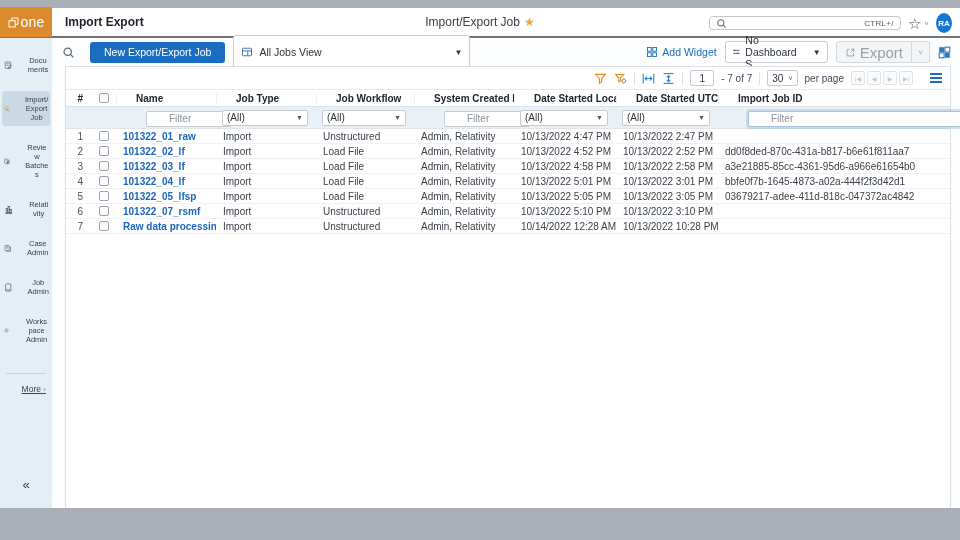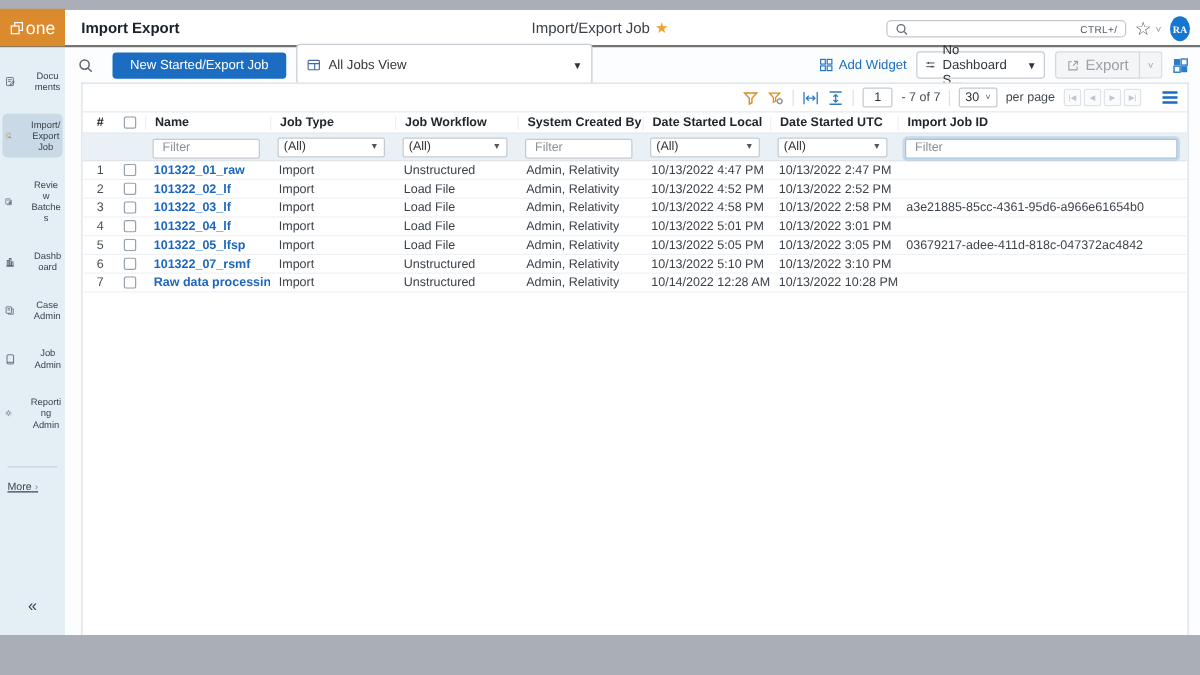--- a/index.html
+++ b/index.html
@@ -14,78 +14,78 @@
   .logo svg { width:11px; height:11px; }
   .page-title { font-size:12px; font-weight:bold; color:#1B222B; margin-left:13px; }
   .center-title { position:absolute; left:0; right:0; text-align:center; font-size:12px; color:#3A4148; pointer-events:none; }
   .center-title .star { color:#EFA22F; font-size:12px; margin-left:4px; }
   .hdr-right { position:absolute; right:8px; top:5px; display:flex; align-items:center; gap:7px; }
   .gsearch { width:192px; height:14px; border:1px solid #C4C9CF; border-radius:4px; background:#fff; display:flex; align-items:center; padding:0 6px; color:#6B7178; }
   .gsearch svg { width:11px; height:11px; }
   .gsearch .shortcut { margin-left:auto; font-size:8px; color:#555B63; letter-spacing:.3px; }
   .fav-star { font-size:15px; color:#4A525B; line-height:1; }
   .fav-caret { font-size:8px; color:#8A9097; margin-left:-4px; }
-  .avatar { width:16px; height:20px; border-radius:50%; background:#1577D2; color:#fff; font-size:8px; font-weight:bold; display:flex; align-items:center; justify-content:center;font-family:Liberation Serif, serif; }
+  .avatar { width:16px; height:20px; border-radius:50%; background:#1577D2; color:#fff; font-size:8px; font-weight:bold; display:flex; align-items:center; justify-content:center; }
 
   
   .main { position:absolute; top:30px; left:0; right:0; height:470px; display:flex; }
 
   
   .sidebar { width:52px; flex:0 0 52px; background:#E3EEF5; display:flex; flex-direction:column; align-items:center; padding-top:14px; }
   .nav-item { width:48px; display:flex; flex-direction:row; align-items:center; gap:14px; margin-bottom:13px; padding:4px 1px; border-radius:4px; cursor:pointer; }
   .nav-item .lbl { font-size:7.5px; line-height:9px; color:#39434E; text-align:center; word-break:break-word; }
   .nav-item svg { width:17px; height:17px; stroke:#49535E; fill:none; stroke-width:1.2; }
   .nav-item.active { background:#C9D9E5; }
-  .nav-more { margin-top:12px; padding-top:10px; border-top:1px solid #C8D4DD; width:40px; text-align:left; font-size:8.5px; color:#39434E; cursor:pointer;text-decoration:underline; }
+  .nav-more { margin-top:12px; padding-top:10px; border-top:1px solid #C8D4DD; width:40px; text-align:right; font-size:8.5px; color:#39434E; cursor:pointer;text-decoration:underline; }
   .nav-more .chev { color:#7E8891; font-size:8px; }
   .collapse { margin-top:auto; margin-bottom:16px; font-size:13px; color:#39434E; cursor:pointer; }
 
   
   .content { position:relative; flex:1; background:#FCFDFE; }
   .toolbar { height:28px; display:flex; align-items:center; padding:0 9px 0 10px; }
   .tb-search { color:#5E6films670; margin-right:8px; display:flex; }
   .tb-search svg { width:13px; height:13px; color:#5E6670; }
   .btn-primary { background:#1A6DC0; color:#fff; border:none; border-radius:3px; height:21px; padding:0 14px; font-size:10.5px; font-family:inherit; margin-left:7px; cursor:pointer; }
   .view-select { margin-left:8px; width:237px; height:21px; background:#fff; border:1px solid #C8CDD3; border-radius:3px; display:flex; align-items:center; padding:16px 7px; gap:6px; font-size:10.5px; color:#333; cursor:pointer; }
   .view-select svg { width:12px; height:12px; stroke:#3F68A7; fill:none; stroke-width:1.2; }
   .view-select .caret { margin-left:auto; font-size:8px; color:#333; }
   .tb-right { margin-left:auto; display:flex; align-items:center; gap:8px; }
   .add-widget { display:flex; align-items:center; gap:4px; color:#1A6DC0; font-size:10.5px; cursor:pointer; }
   .add-widget svg { width:12px; height:12px; stroke:#1A6DC0; fill:none; stroke-width:1.2; }
   .dash-select { width:103px; height:22px; background:#fff; border:1px solid #C8CDD3; border-radius:3px; display:flex; align-items:center; gap:5px; padding:0 6px; font-size:10.5px; color:#2E343B; cursor:pointer; }
   .dash-select svg { width:12px; height:12px; stroke:#2E343B; stroke-width:1.3; }
   .dash-select .caret { margin-left:auto; font-size:8px; }
   .export-group { display:flex; }
-  .export-btn { height:22px; background:#F4F5F7; border:1px solid #D5D9DE; border-radius:3px 0 0 3px; color:#9AA1A9; font-size:12px; display:flex; align-items:center; gap:4px; padding:0 8px; }
+  .export-btn { height:22px; background:#F4F5F7; border:1px solid #D5D9DE; border-radius:3px 0 0 3px; color:#9AA1A9; font-size:15px; display:flex; align-items:center; gap:4px; padding:0 8px; }
   .export-btn svg { width:11px; height:11px; stroke:#9AA1A9; fill:none; stroke-width:1.3; }
   .export-caret { height:22px; width:18px; background:#F4F5F7; border:1px solid #D5D9DE; border-left:none; border-radius:0 3px 3px 0; color:#9AA1A9; font-size:8px; display:flex; align-items:center; justify-content:center; }
   .popout svg { width:13px; height:13px; }
 
   
   .panel { position:absolute; left:13px; right:9px; top:28px; bottom:0; background:#fff; border:1px solid #DADFE4; border-bottom:none; }
   .list-toolbar { height:23px; display:flex; align-items:center; justify-content:flex-end; gap:7px; padding:0 8px; border-bottom:1px solid #E6EAEE; font-size:10px; color:#444A52; }
   .icon-btn { display:flex; align-items:center; cursor:pointer; }
   .icon-btn svg { width:13px; height:13px; }
   .vdiv { width:1px; height:13px; background:#DDE2E7; }
   .page-input { width:24px; height:16px; border:1px solid #C6CBD1; border-radius:2px; text-align:center; font-size:10px; color:#333; font-family:inherit; }
   .fselect { display:flex; align-items:center; background:#fff; border:1px solid #C6CBD1; border-radius:2px; padding:0 4px; height:16px; font-size:10px; color:#333; gap:5px; cursor:pointer; }
   .fselect .caret { font-size:7px; color:#555; }
   .pager { display:flex; gap:2px; }
   .pg { width:14px; height:14px; border:1px solid #E0E4E8; border-radius:2px; color:#C2C7CD; font-size:6px; display:flex; align-items:center; justify-content:center; background:#FAFBFC; }
   .burger { display:flex; flex-direction:column; gap:2px; margin-left:10px; cursor:pointer; }
   .burger i { display:block; width:12px; height:2px; background:#1A6DC0; }
 
   .grid-cols { display:grid; grid-template-columns:25px 25px 100px 100px 98px 100px 102px 102px 1fr; }
   .thead { height:17px; align-items:center; border-bottom:1px solid #DEE3E8; font-size:10px; font-weight:bold; color:#20262E; }
-  .th { padding-left:7px; white-space:nowrap; overflow:hidden; border-left:1px solid #EDF0F3; height:11px; line-height:11px; }
+  .th { padding-left:19px; white-space:nowrap; overflow:hidden; border-left:1px solid #EDF0F3; height:11px; line-height:11px; }
   .th:first-child { border-left:none; text-align:right; padding-right:8px; padding-left:0; }
   .th.cb-col { border-left:none; display:flex; justify-content:center; padding-left:0; }
   .filter-row { height:22px; background:#E9F1F7; align-items:center; border-bottom:1px solid #E0E5EA; }
   .fcell { padding:0 8px 0 6px; }
-  .filter-input { width:100%; height:16px; border:1px solid #C6CBD1; border-radius:2px; font-size:10px; padding:0 7px; color:#333; font-family:inherit; background:#fff; }
+  .filter-input { width:100%; height:16px; border:1px solid #C6CBD1; border-radius:2px; font-size:10px; padding:0 22px; color:#333; font-family:inherit; background:#fff;margin-left:24px; }
   .filter-input::placeholder { color:#8A9097; }
   .filter-input.focus-ring { border-color:#A8C4DC; box-shadow:0 0 0 2px rgba(141,176,205,.35); }
   .tr { height:15px; align-items:center; border-bottom:1px solid #EFF2F5; font-size:10px; color:#3C424A; }
   .td { padding-left:7px; white-space:nowrap; overflow:hidden; }
   .td.num { text-align:right; padding-right:8px; padding-left:0; color:#4A5058; }
   .td.cb { display:flex; justify-content:center; padding-left:0; }
   .td.name { color:#1B66BE; font-weight:bold; cursor:pointer; }
   .checkbox { width:10px; height:10px; border:1px solid #9AA2AB; border-radius:2px; background:#fff; display:inline-block; cursor:pointer; }
 </style>
 </head>
@@ -151,21 +151,21 @@
             </svg>
           <span class="lbl">Review Batches</span>
         </div>
         <div class="nav-item">
           <svg viewBox="0 0 20 20">
               <path d="M4 16.5h12"></path>
               <rect x="5.5" y="8" width="2.6" height="8.5"></rect>
               <rect x="8.8" y="4.5" width="2.6" height="12"></rect>
               <rect x="12.1" y="10" width="2.6" height="6.5"></rect>
             </svg>
-          <span class="lbl">Dashboard</span>
+          <span class="lbl">Relativity</span>
         </div>
         <div class="nav-item">
           <svg viewBox="0 0 20 20">
               <rect x="4" y="3.5" width="9" height="11" rx="1"></rect>
               <line x1="6.5" y1="6.5" x2="10.5" y2="6.5"></line>
               <line x1="6.5" y1="9" x2="10.5" y2="9"></line>
               <path d="M13.5 7h2.5v9h-8v-1.5"></path>
             </svg>
           <span class="lbl">Case Admin</span>
         </div>
@@ -174,39 +174,39 @@
               <rect x="5" y="3" width="10" height="14" rx="1.5"></rect>
               <path d="M5 14.5h10"></path>
             </svg>
           <span class="lbl">Job Admin</span>
         </div>
         <div class="nav-item">
           <svg viewBox="0 0 20 20">
               <circle cx="10" cy="10" r="3"></circle>
               <path d="M10 3.5v2.2M10 14.3v2.2M3.5 10h2.2M14.3 10h2.2M5.4 5.4l1.6 1.6M13 13l1.6 1.6M14.6 5.4L13 7M7 13l-1.6 1.6"></path>
             </svg>
-          <span class="lbl">Reporting Admin</span>
+          <span class="lbl">Workspace Admin</span>
         </div>
         <div class="nav-more">
           <span>More</span>
           <span class="chev">›</span>
         </div>
         <div class="collapse">«</div>
       </div>
 
       <div class="content">
 
         <div class="toolbar">
           <span class="tb-search">
             <svg viewBox="0 0 16 16">
                 <circle cx="7" cy="7" r="4.5" fill="none" stroke="#5E6670" stroke-width="1.5"></circle>
                 <line x1="10.5" y1="10.5" x2="14" y2="14" stroke="#5E6670" stroke-width="1.5"></line>
               </svg>
           </span>
-          <button class="btn-primary">New Started/Export Job</button>
+          <button class="btn-primary">New Export/Export Job</button>
           <div class="view-select">
             <svg viewBox="0 0 16 16">
                 <rect x="2" y="3" width="12" height="10" rx="1"></rect>
                 <line x1="2" y1="6.5" x2="14" y2="6.5"></line>
                 <line x1="9" y1="6.5" x2="9" y2="13"></line>
               </svg>
             <span>All Jobs View</span>
             <span class="caret">▼</span>
           </div>
           <div class="tb-right">
@@ -371,20 +371,21 @@
                 <div class="td num">2</div>
                 <div class="td cb">
                   <span class="checkbox"></span>
                 </div>
                 <div class="td name">101322_02_lf</div>
                 <div class="td">Import</div>
                 <div class="td">Load File</div>
                 <div class="td">Admin, Relativity</div>
                 <div class="td">10/13/2022 4:52 PM</div>
                 <div class="td">10/13/2022 2:52 PM</div>
+                <div class="td">dd0f8ded-870c-431a-b817-b6e61f811aa7</div>
               </div>
               <div class="tr grid-cols">
                 <div class="td num">3</div>
                 <div class="td cb">
                   <span class="checkbox"></span>
                 </div>
                 <div class="td name">101322_03_lf</div>
                 <div class="td">Import</div>
                 <div class="td">Load File</div>
                 <div class="td">Admin, Relativity</div>
@@ -396,20 +397,21 @@
                 <div class="td num">4</div>
                 <div class="td cb">
                   <span class="checkbox"></span>
                 </div>
                 <div class="td name">101322_04_lf</div>
                 <div class="td">Import</div>
                 <div class="td">Load File</div>
                 <div class="td">Admin, Relativity</div>
                 <div class="td">10/13/2022 5:01 PM</div>
                 <div class="td">10/13/2022 3:01 PM</div>
+                <div class="td">bbfe0f7b-1645-4873-a02a-444f2f3d42d1</div>
               </div>
               <div class="tr grid-cols">
                 <div class="td num">5</div>
                 <div class="td cb">
                   <span class="checkbox"></span>
                 </div>
                 <div class="td name">101322_05_lfsp</div>
                 <div class="td">Import</div>
                 <div class="td">Load File</div>
                 <div class="td">Admin, Relativity</div>

